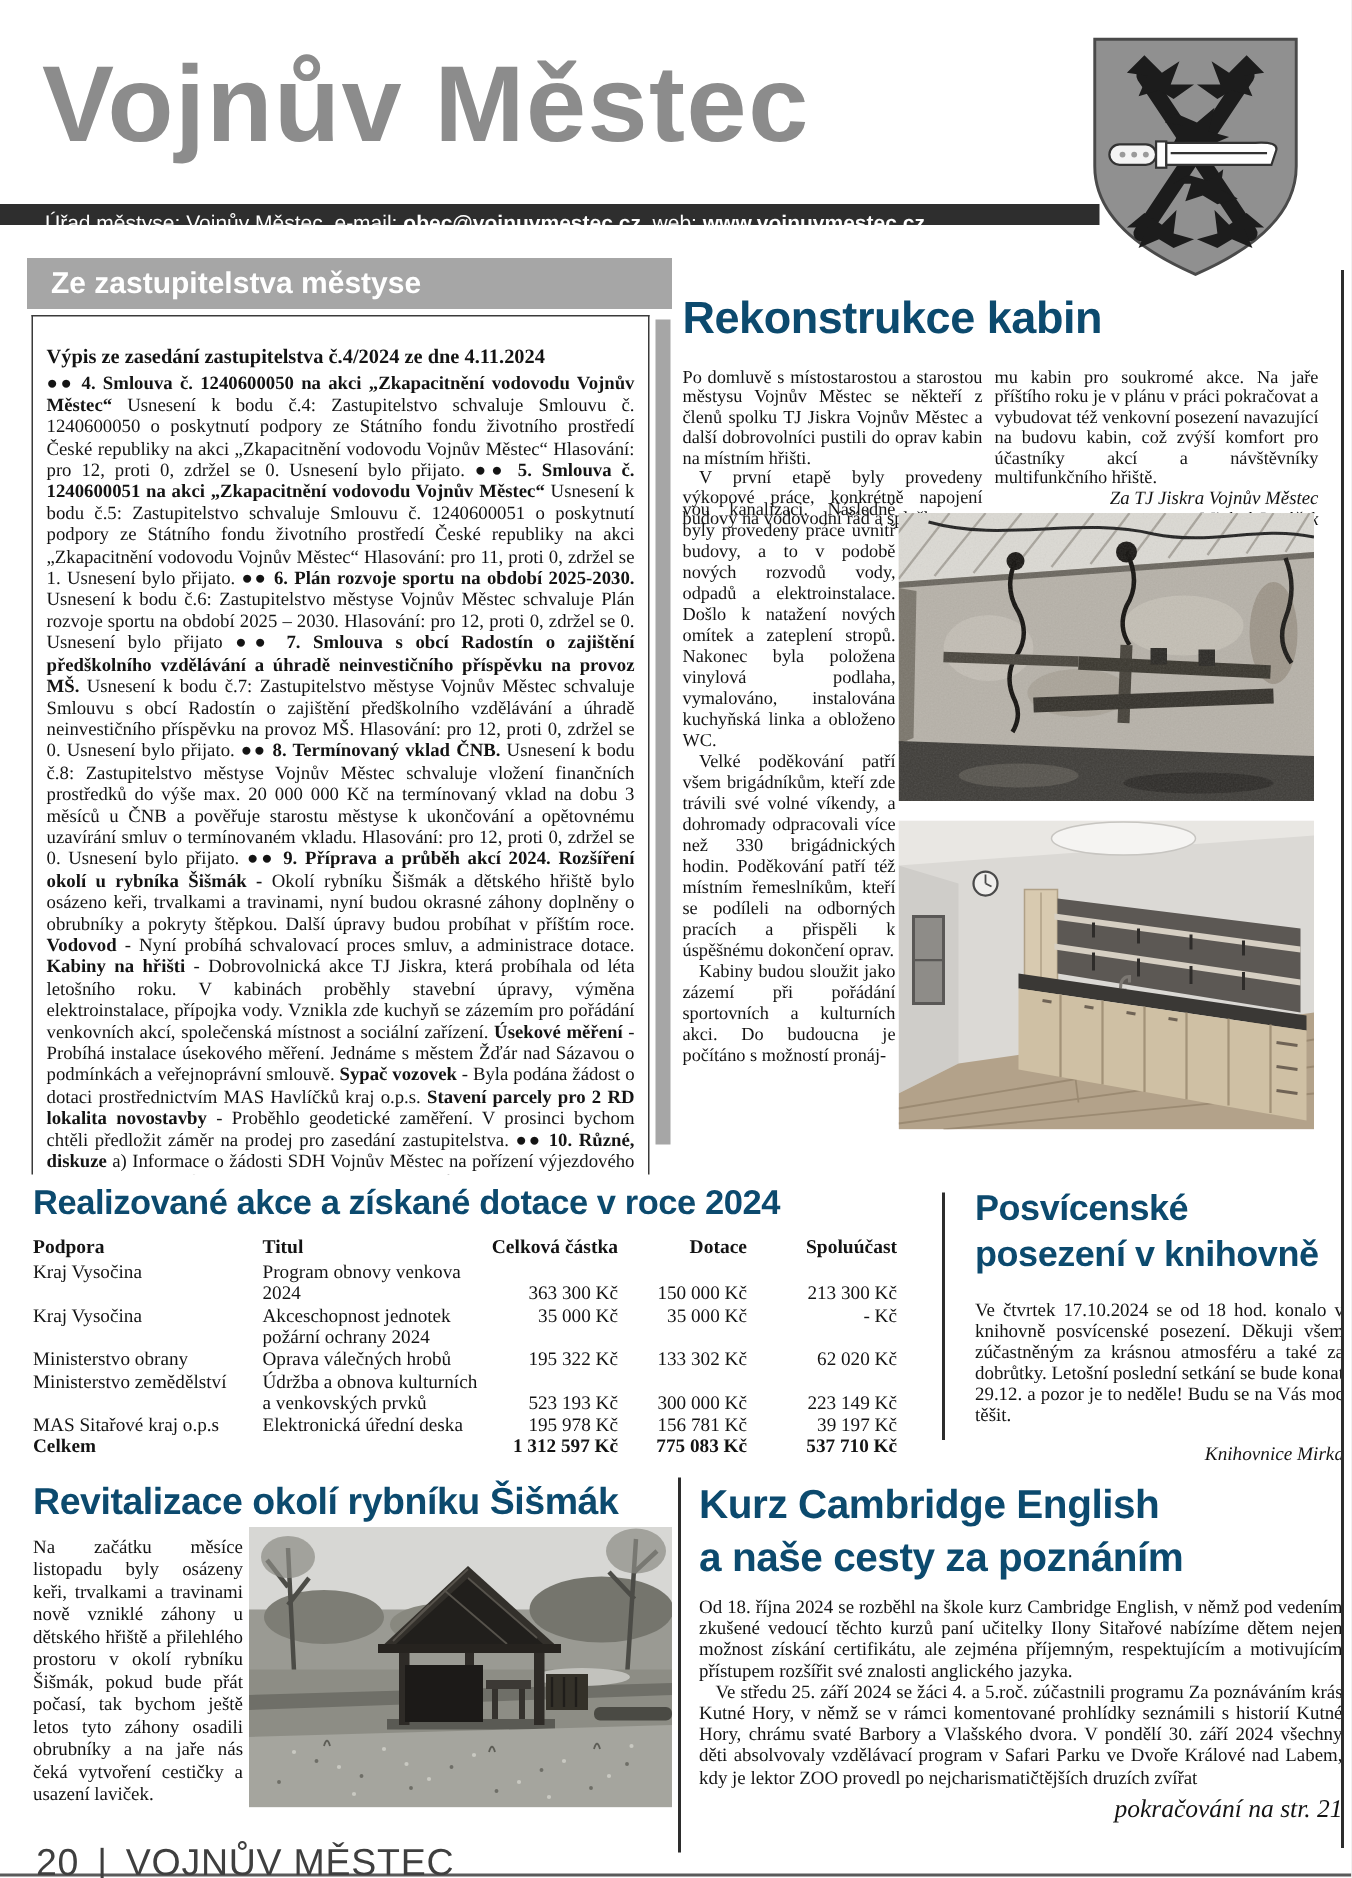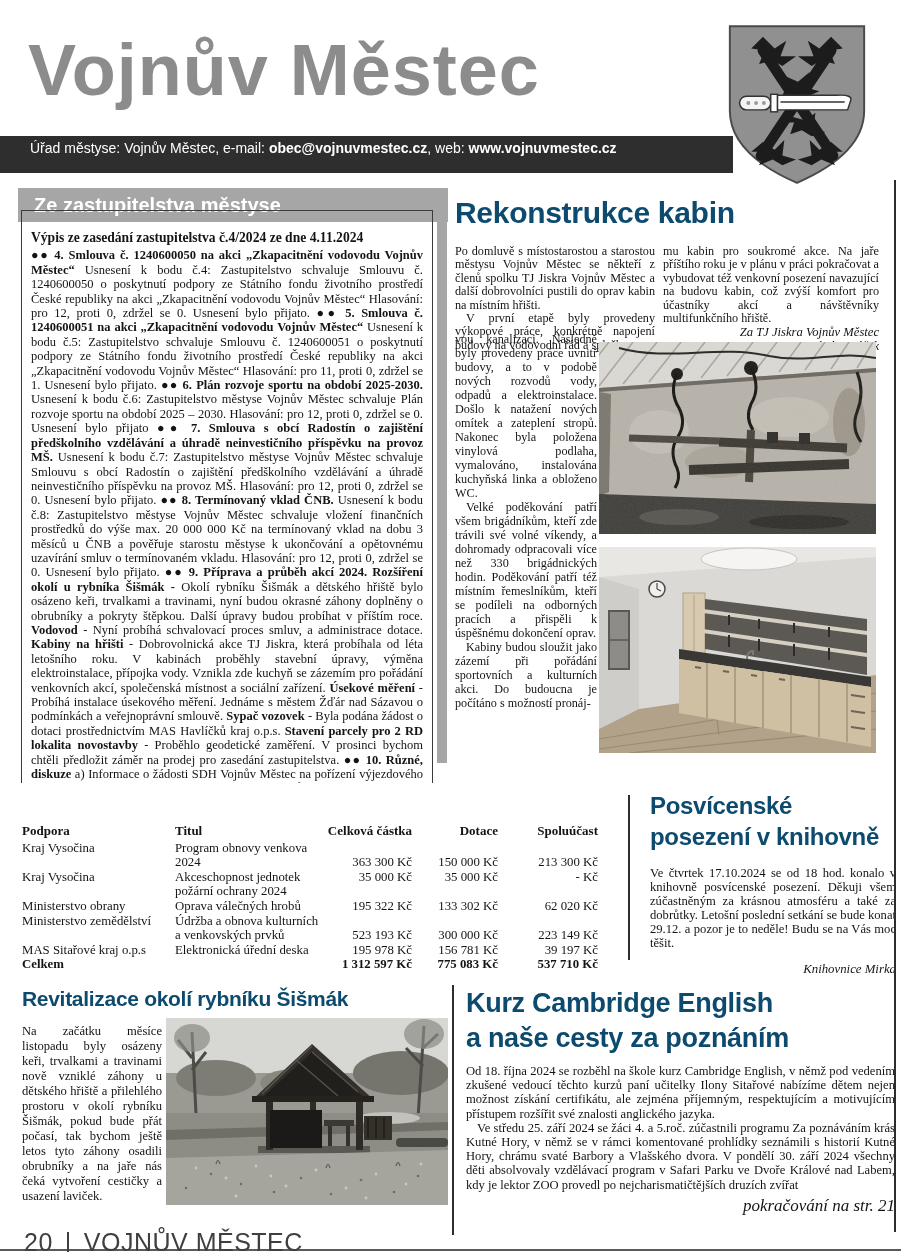--- a/index.html
+++ b/index.html
@@ -3,27 +3,27 @@
 <meta charset="utf-8">
 <style>
   html,body{margin:0;padding:0;background:#e8e8e8;}
   .page{position:relative;width:901px;height:1252px;background:#ffffff;overflow:hidden;
         font-family:"Liberation Serif",serif;color:#141414;margin:0 auto;}
   .b{font-weight:bold;}
 
   
   .masthead-title{position:absolute;left:28px;top:34px;font-family:"Liberation Sans",sans-serif;
       font-weight:bold;font-size:72px;letter-spacing:1px;color:#8c8c8c;line-height:1;}
-  .contact-bar{position:absolute;left:0;top:136px;width:733px;height:37px;background:#2e2e2e;
+  .contact-bar{position:absolute;left:0;top:136px;width:733px;height:14px;background:#2e2e2e;
       color:#fff;font-family:"Liberation Sans",sans-serif;font-size:14px;line-height:25px;
       padding-left:30px;box-sizing:border-box;white-space:nowrap;}
   .arms{position:absolute;left:724px;top:20px;width:146px;height:170px;}
 
   
-  .council-title-box{position:absolute;left:18px;top:188px;width:430px;height:34px;background:#a6a6a6;
+  .council-title-box{position:absolute;left:18px;top:172px;width:430px;height:34px;background:#a6a6a6;
       color:#fff;font-family:"Liberation Sans",sans-serif;font-weight:bold;font-size:20px;
       line-height:34px;padding-left:16px;box-sizing:border-box;}
   .council-strip{position:absolute;left:437px;top:213px;width:10px;height:550px;background:#a6a6a6;}
   .council-body{position:absolute;left:21px;top:210px;width:412px;height:573px;
       border:1px solid #3a3a3a;border-bottom:none;box-sizing:border-box;padding:20px 9px 0 9px;
       overflow:hidden;text-align:justify;font-size:12.5px;line-height:14.4px;}
   .council-heading{font-weight:bold;font-size:13.6px;margin:0 0 3px 0;text-align:left;}
 
   
   .headline{position:absolute;font-family:"Liberation Sans",sans-serif;font-weight:bold;color:#0c4a6e;
@@ -60,21 +60,21 @@
   .grants-table tr.total td{font-weight:bold;}
 
   
   .posv-title{left:650px;top:790px;font-size:24px;line-height:31px;width:250px;}
   .posv-body{position:absolute;left:650px;top:866px;width:246px;height:96px;overflow:hidden;
       font-size:12.6px;line-height:14px;}
   .posv-sign{position:absolute;left:650px;top:962px;width:246px;text-align:right;
       font-style:italic;font-size:12.8px;}
 
   
-  .revit-title{left:22px;top:987px;font-size:21px;width:430px;}
+  .revit-title{left:22px;top:987px;font-size:25px;width:430px;}
   .revit-body{position:absolute;left:22px;top:1024px;width:140px;height:182px;overflow:hidden;
       font-size:12.6px;line-height:15px;}
   .revit-photo{left:166px;top:1018px;width:282px;height:187px;}
 
   
   .kurz-title{left:466px;top:986px;font-size:27px;line-height:35px;width:430px;}
   .kurz-body{position:absolute;left:466px;top:1064px;width:429px;height:130px;overflow:hidden;
       font-size:12.6px;line-height:14.2px;}
   .kurz-more{position:absolute;left:466px;top:1196px;width:429px;text-align:right;
       font-style:italic;font-size:17px;}
@@ -249,20 +249,21 @@
         <line x1="152" y1="128" x2="158" y2="129"></line>
           <line x1="180" y1="132" x2="186" y2="133"></line>
         <line x1="252" y1="148" x2="266" y2="150"></line>
           <line x1="252" y1="164" x2="266" y2="166"></line>
         <line x1="252" y1="180" x2="266" y2="182"></line>
       </g>
       <rect x="246" y="152" width="0.1" height="0.1" fill="none"></rect>
     </svg>
   </div>
 
+  <div class="headline grants-title">Realizované akce a získané dotace v roce 2024</div>
   <table class="grants-table">
     <colgroup>
         <col class="c1">
         <col class="c2">
         <col class="c3">
         <col class="c4">
         <col class="c5">
       </colgroup>
     <tbody>
         <tr>

